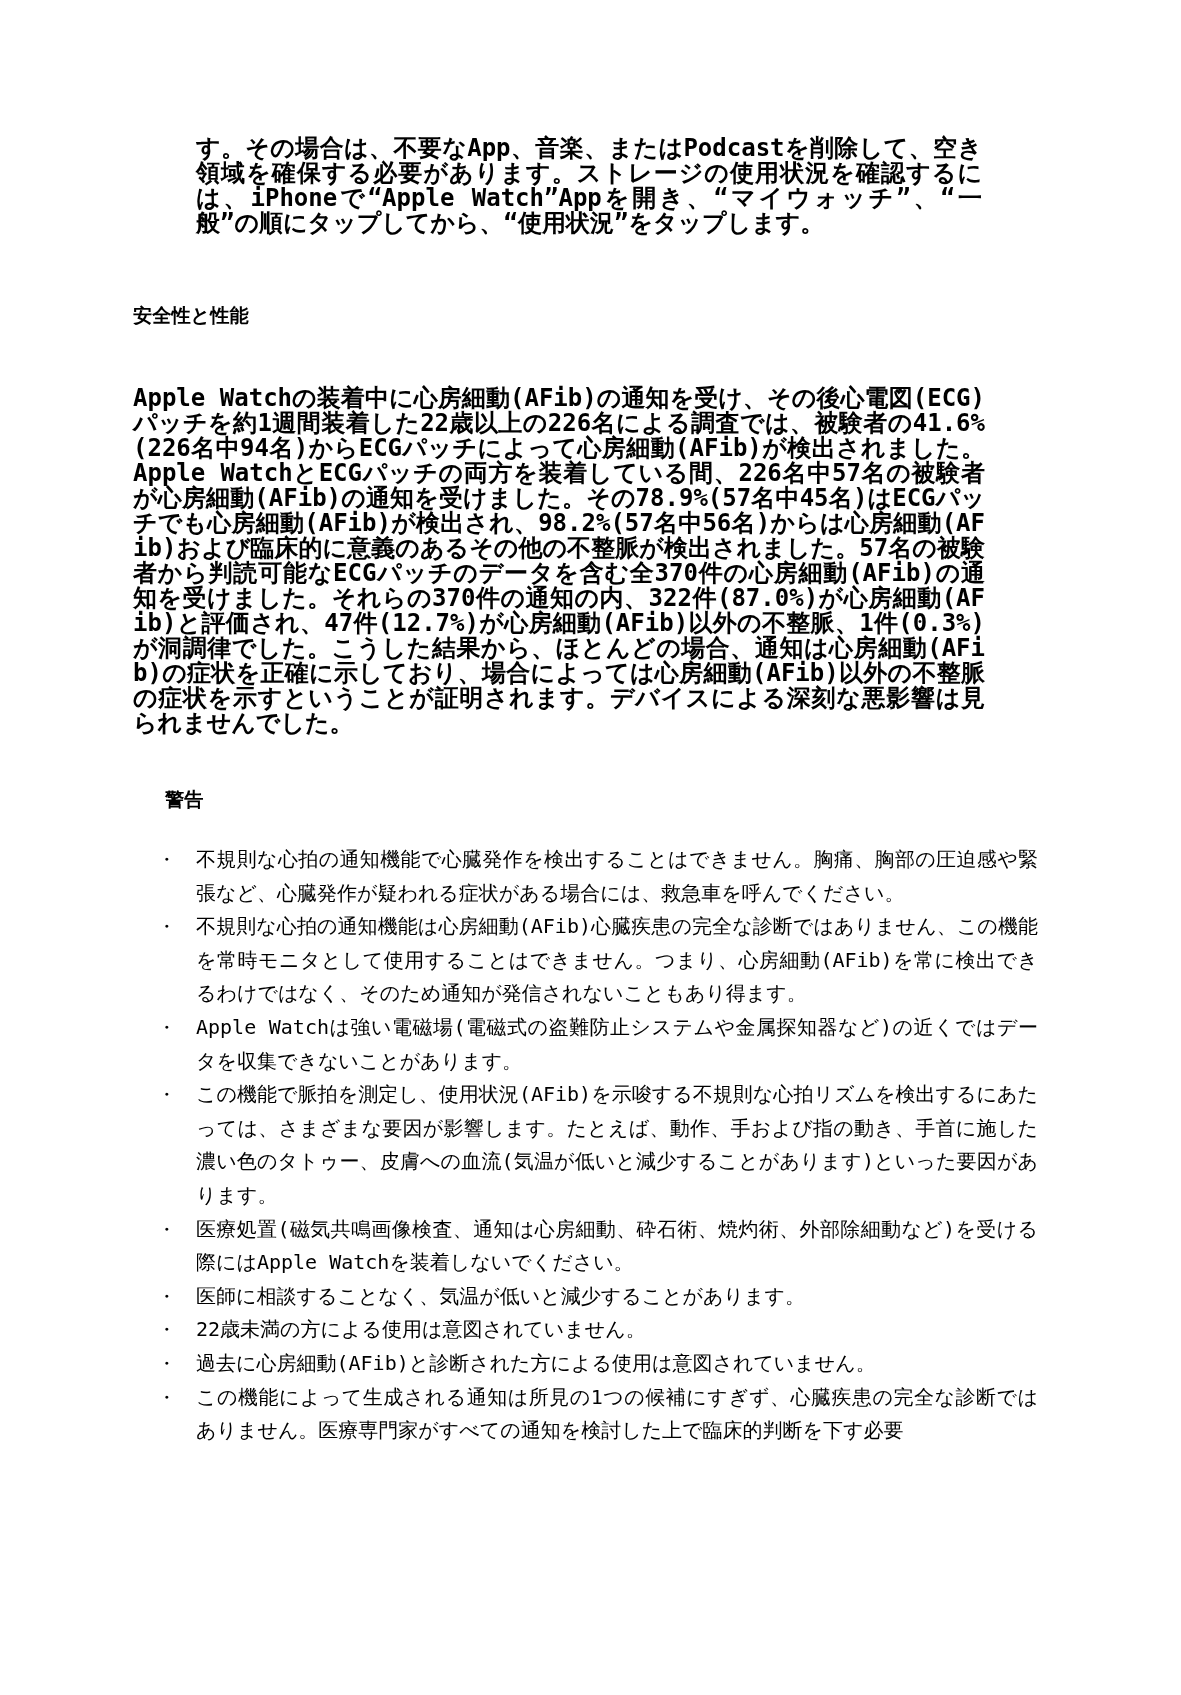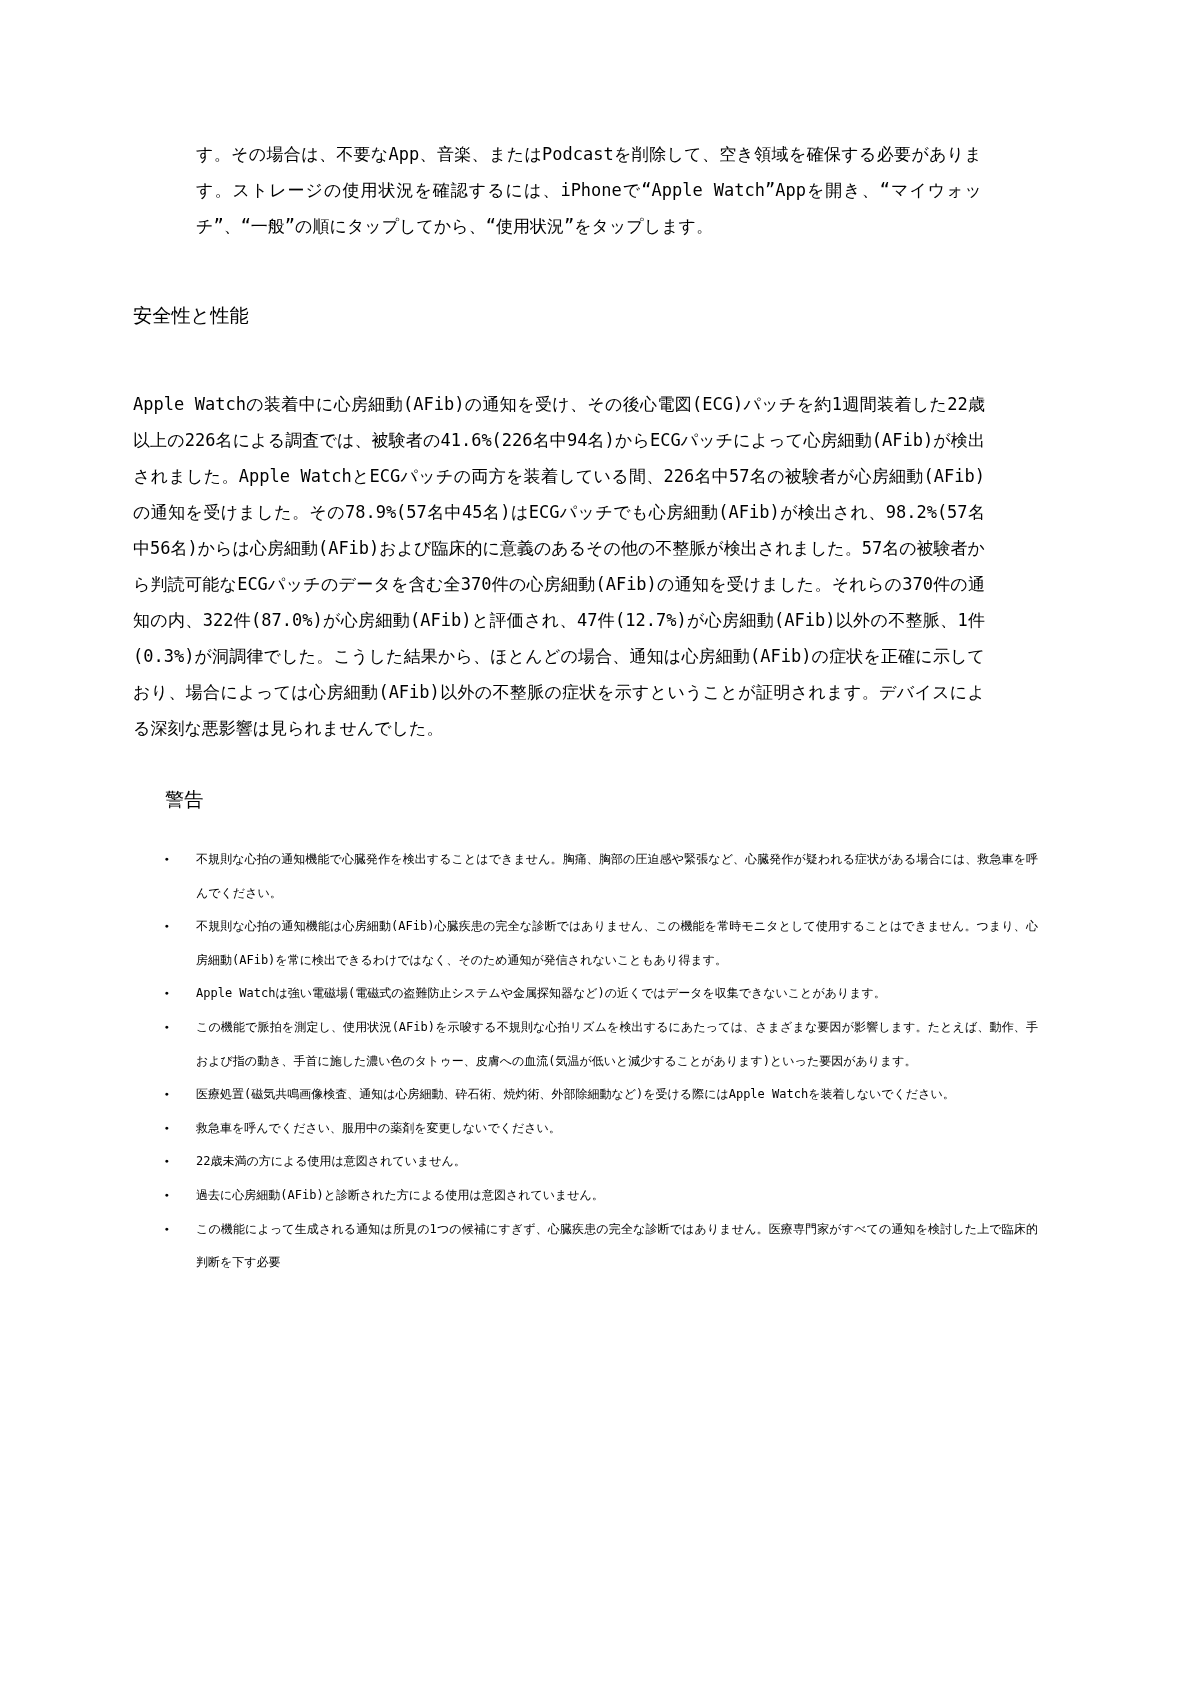--- a/index.html
+++ b/index.html
@@ -20,42 +20,42 @@
     left: 0;
     top: 0;
     width: 1181px;
     height: 1695px;
     box-sizing: border-box;
     padding: 0;
   }
 
   
   .txt {
-    font-size: 17px;
-    line-height: 36px;
+    font-size: 24px;
+    line-height: 25px;
     letter-spacing: 0px;
     text-align: justify;
     text-justify: inter-character;
     word-break: break-all;
-    font-weight: 400;
+    font-weight: 700;
   }
 
   
   .intro-block {
     position: absolute;
     left: 196px;
     top: 136px;
     width: 786px;
   }
 
   .heading {
     position: absolute;
     font-size: 19.2px;
     line-height: 33.6px;
-    font-weight: 400;
+    font-weight: 700;
   }
   #heading-safety { left: 133px; top: 299px; }
   #heading-warning { left: 133px; top: 783px; margin-left: 32px; }
 
   .body-block {
     position: absolute;
     left: 133px;
     top: 386px;
     width: 852px;
   }
@@ -79,21 +79,21 @@
     position: absolute;
     left: 24px;
     top: 0;
     font-size: 19.2px;
     line-height: 33.6px;
     width: 16px;
     text-align: center;
   }
   .bullet-item .bullet-text {
     display: block;
-    font-size: 12px;
+    font-size: 20px;
     line-height: 33.6px;
     text-align: justify;
     text-justify: inter-character;
     word-break: break-all;
     text-indent: 0;
   }
 </style>
 </head>
 <body>
 
@@ -123,21 +123,21 @@
       <li class="bullet-item">
         <span class="bullet-mark">・</span>
         <span class="bullet-text">この機能で脈拍を測定し、使用状況(AFib)を示唆する不規則な心拍リズムを検出するにあたっては、さまざまな要因が影響します。たとえば、動作、手および指の動き、手首に施した濃い色のタトゥー、皮膚への血流(気温が低いと減少することがあります)といった要因があります。</span>
       </li>
       <li class="bullet-item">
         <span class="bullet-mark">・</span>
         <span class="bullet-text">医療処置(磁気共鳴画像検査、通知は心房細動、砕石術、焼灼術、外部除細動など)を受ける際にはApple Watchを装着しないでください。</span>
       </li>
       <li class="bullet-item">
         <span class="bullet-mark">・</span>
-        <span class="bullet-text">救急車を呼んでください、服用中の薬剤を変更しないでください。</span>
+        <span class="bullet-text">医師に相談することなく、気温が低いと減少することがあります。</span>
       </li>
       <li class="bullet-item">
         <span class="bullet-mark">・</span>
         <span class="bullet-text">22歳未満の方による使用は意図されていません。</span>
       </li>
       <li class="bullet-item">
         <span class="bullet-mark">・</span>
         <span class="bullet-text">過去に心房細動(AFib)と診断された方による使用は意図されていません。</span>
       </li>
       <li class="bullet-item">

